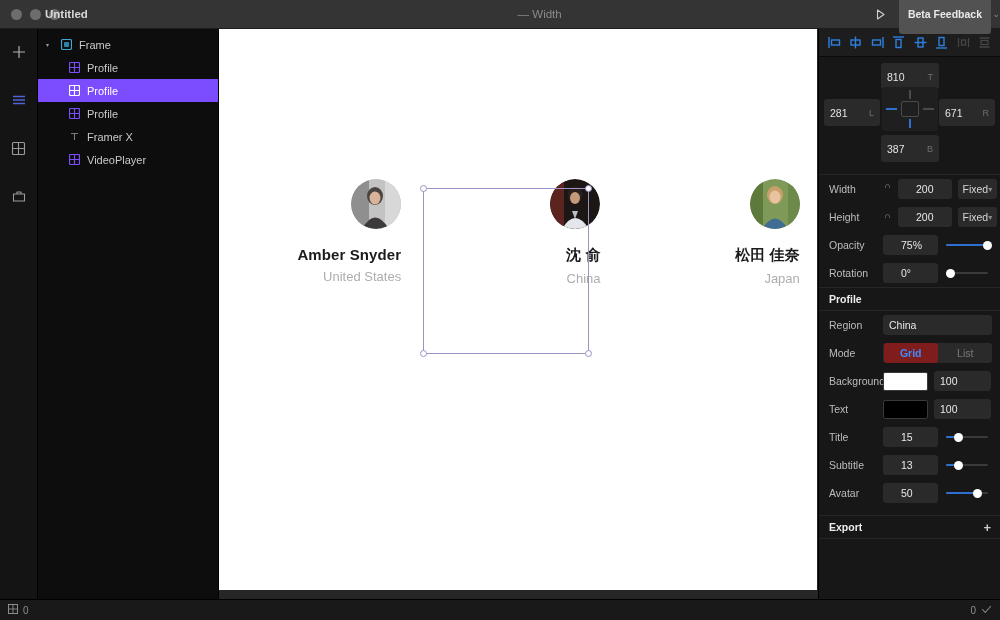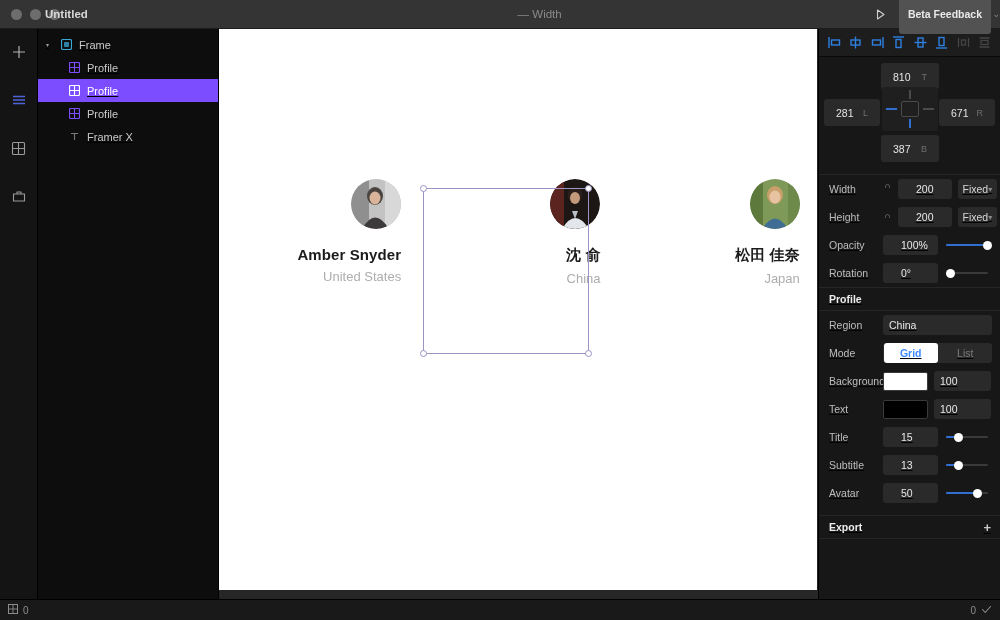--- a/index.html
+++ b/index.html
@@ -31,21 +31,21 @@
   .title-edited{ color:#8a8a8a; font-size:11.5px; }
   .title-chev{ color:#8a8a8a; font-size:9px; margin-left:1px; }
   .title-right{ margin-left:auto; display:flex; align-items:center; gap:10px; padding-right:9px; }
   .play-btn{ width:16px; height:16px; display:flex; align-items:center; justify-content:center; }
   .beta-btn{
     background:#525252; color:#eaeaea; font-size:10.5px; font-weight:bold;
     padding:15px 9px; border-radius:3px; line-height:1;
   }
 
   
-  .body{ flex:1; display:flex; min-height:0;text-decoration:underline; }
+  .body{ flex:1; display:flex; min-height:0; }
 
   
   .rail{
     width:38px; flex:0 0 38px; background:#141414;
     display:flex; flex-direction:column; align-items:center;
     padding-top:10px; gap:22px;
     border-right:1px solid #000;
   }
   .rail-item{ width:26px; height:26px; display:flex; align-items:center; justify-content:center; }
 
@@ -103,21 +103,21 @@
     padding:0 6px; background:#1d1d1d; border-bottom:1px solid #0a0a0a;
   }
   .align-btn{ width:19px; height:19px; display:flex; align-items:center; justify-content:center; }
 
   .pos-grid{
     position:relative; height:118px; padding:6px 8px;
     border-bottom:1px solid #262626;
   }
   .field{
     background:#2a2a2a; border-radius:3px; height:27px;
-    display:flex; align-items:center; padding:0 12px;
+    display:flex; align-items:center; padding:0 6px;
     color:#e4e4e4; font-size:10.5px;
   }
   .field .sfx{ margin-left:auto; color:#6e6e6e; font-size:9px; }
   .f-top{ position:absolute; left:62px; top:6px; width:58px; }
   .f-left{ position:absolute; left:5px; top:42px; width:56px; }
   .f-right{ position:absolute; right:5px; top:42px; width:56px; }
   .f-bottom{ position:absolute; left:62px; top:78px; width:58px; }
   .constraint{
     position:absolute; left:63px; top:30px; width:56px; height:44px;
     background:#1f1f1f; border-radius:3px;
@@ -158,21 +158,21 @@
 
   .wide-inp{
     background:#2a2a2a; border-radius:3px; height:20px; flex:1;
     display:flex; align-items:center; padding:0 6px; color:#e7e7e7; font-size:10.5px;
   }
   .segment{
     flex:1; height:20px; background:#2a2a2a; border-radius:3px;
     display:flex; align-items:center;
   }
   .seg{ flex:1; text-align:center; font-size:10.5px; line-height:20px; }
-  .seg.on{ color:#3d8bff; font-weight:bold; background:#ffffff; border-radius:3px; margin:1px; }
+  .seg.on{ color:#3d8bff; font-weight:bold; background:#7f1d1d; border-radius:3px; margin:1px; }
   .seg.off{ color:#7a7a7a; }
   .swatch{ width:45px; height:19px; border-radius:2px; border:1px solid #3a3a3a; }
   .num-sm{
     background:#2a2a2a; border-radius:3px; height:20px; width:57px;
     display:flex; align-items:center; padding:0 6px; color:#e7e7e7; font-size:10.5px;
   }
 
   
   .status{
     height:21px; flex:0 0 21px; background:#191919;
@@ -281,20 +281,29 @@
 
       <div class="layer-row child">
         <span class="licon">
           <svg width="11" height="11" viewBox="0 0 11 11">
               <path d="M2 2.5 H9 M5.5 2.5 V9" stroke="#7a7a7a" stroke-width="1.1"></path>
             </svg>
         </span>
         <span>Framer X</span>
       </div>
 
+      <div class="layer-row child">
+        <span class="licon">
+          <svg width="11" height="11" viewBox="0 0 11 11">
+              <rect x="0.5" y="0.5" width="10" height="10" rx="1.2" fill="none" stroke="#7c4dff" stroke-width="1.2"></rect>
+              <path d="M5.5 0.5 V10.5 M0.5 5.5 H10.5" stroke="#7c4dff" stroke-width="1.1"></path>
+            </svg>
+        </span>
+        <span>VideoPlayer</span>
+      </div>
     </div>
 
     <div class="canvas">
       <div class="artboard">
 
         <div class="cards">
 
           <div class="card">
             <div class="avatar">
               <svg width="50" height="50" viewBox="0 0 50 50">
@@ -475,21 +484,21 @@
         </span>
         <div class="inp">200</div>
         <div class="sel">
           <span>Fixed</span>
           <span class="cv">▾</span>
         </div>
       </div>
 
       <div class="row">
         <span class="lbl">Opacity</span>
-        <div class="inp">100%</div>
+        <div class="inp">75%</div>
         <div class="slider">
           <div class="track"></div>
           <div class="fill" style="width:calc(100% - 4px)"></div>
           <div class="knob" style="right:0"></div>
         </div>
       </div>
 
       <div class="row">
         <span class="lbl">Rotation</span>
         <div class="inp">0°</div>

